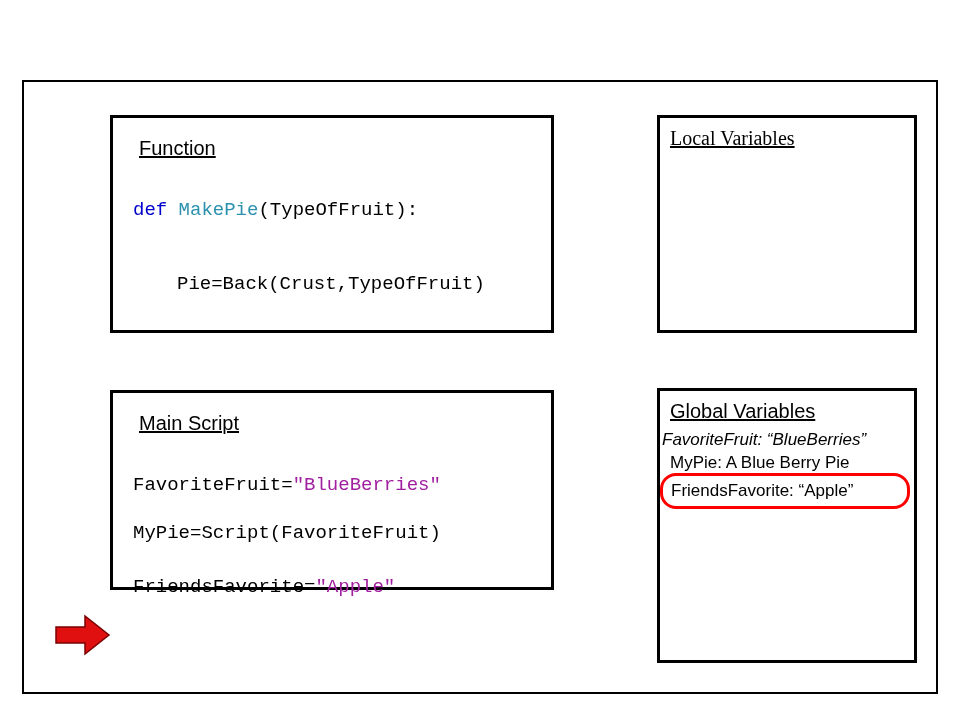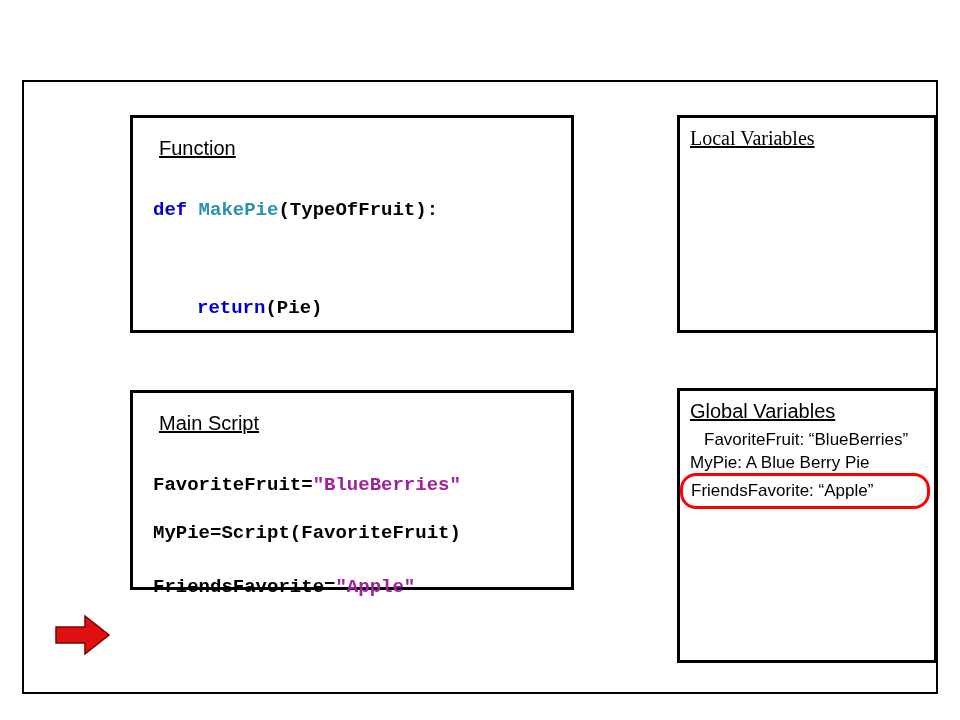--- a/index.html
+++ b/index.html
@@ -22,34 +22,33 @@
     top: 80px;
     width: 916px;
     height: 614px;
     border: 2px solid #000;
     background: #fff;
   }
   .box {
     position: absolute;
     border: 3px solid #000;
     background: #fff;
-    margin-left: 20px;
   }
   .box-title {
     position: absolute;
     font-size: 20px;
     line-height: 24px;
     color: #000;
     text-decoration: underline;
     white-space: nowrap;
   }
   .code {
     position: absolute;
     font-family: "Liberation Mono", "DejaVu Sans Mono", monospace;
-    font-weight: bold;
+    font-weight: normal;
     font-size: 19px;
     line-height: 24px;
     color: #000;
     white-space: pre;
   }
   .kw  { color: var(--keyword, #0000CD); }
   .fn  { color: var(--function_name, #2B91AF); }
   .str { color: var(--string, #A020A0); }
   .gv-line {
     position: absolute;
@@ -83,37 +82,37 @@
   }
 </style>
 </head>
 <body>
 
 <div class="frame"></div>
 
 <div class="box" style="left:110px; top:115px; width:444px; height:218px;">
   <div class="box-title" style="left:26px; top:18px;">Function</div>
   <div class="code" style="left:20px; top:80px;"><span class="kw">def </span><span class="fn">MakePie</span><span>(TypeOfFruit):</span></div>
-  <div class="code" style="left:64px; top:178px;"><span class="kw">return</span><span>(Pie)</span></div>
+  <div class="code" style="left:64px; top:154px;">Pie=Back(Crust,TypeOfFruit)</div>
 </div>
 
 <div class="box" style="left:657px; top:115px; width:260px; height:218px;">
   <div class="box-title" style="left:10px; top:8px;font-family:Liberation Serif, serif;">Local Variables</div>
 </div>
 
 <div class="box" style="left:110px; top:390px; width:444px; height:200px;">
   <div class="box-title" style="left:26px; top:18px;">Main Script</div>
   <div class="code" style="left:20px; top:80px;"><span>FavoriteFruit=</span><span class="str">"BlueBerries"</span></div>
   <div class="code" style="left:20px; top:128px;">MyPie=Script(FavoriteFruit)</div>
   <div class="code" style="left:20px; top:182px;"><span>FriendsFavorite=</span><span class="str">"Apple"</span></div>
 </div>
 
 <div class="box" style="left:657px; top:388px; width:260px; height:275px;text-align:center;">
   <div class="box-title" style="left:10px; top:8px;">Global Variables</div>
-  <div class="gv-line" style="left:24px; top:38px;">FavoriteFruit: “BlueBerries”</div>
+  <div class="gv-line" style="left:2px; top:38px;font-style:italic;">FavoriteFruit: “BlueBerries”</div>
   <div class="gv-line underlined" style="left:10px; top:61px;">MyPie: A Blue Berry Pie</div>
   <div class="highlight-box">
     <div class="gv-line">FriendsFavorite: “Apple”</div>
   </div>
 </div>
 
 <svg class="arrow-icon" viewBox="0 0 56 42">
   <polygon points="1,13 30,13 30,2 54,21 30,40 30,29 1,29" fill="#E01010" stroke="#7A0000" stroke-width="1.5"></polygon>
 </svg>
 

